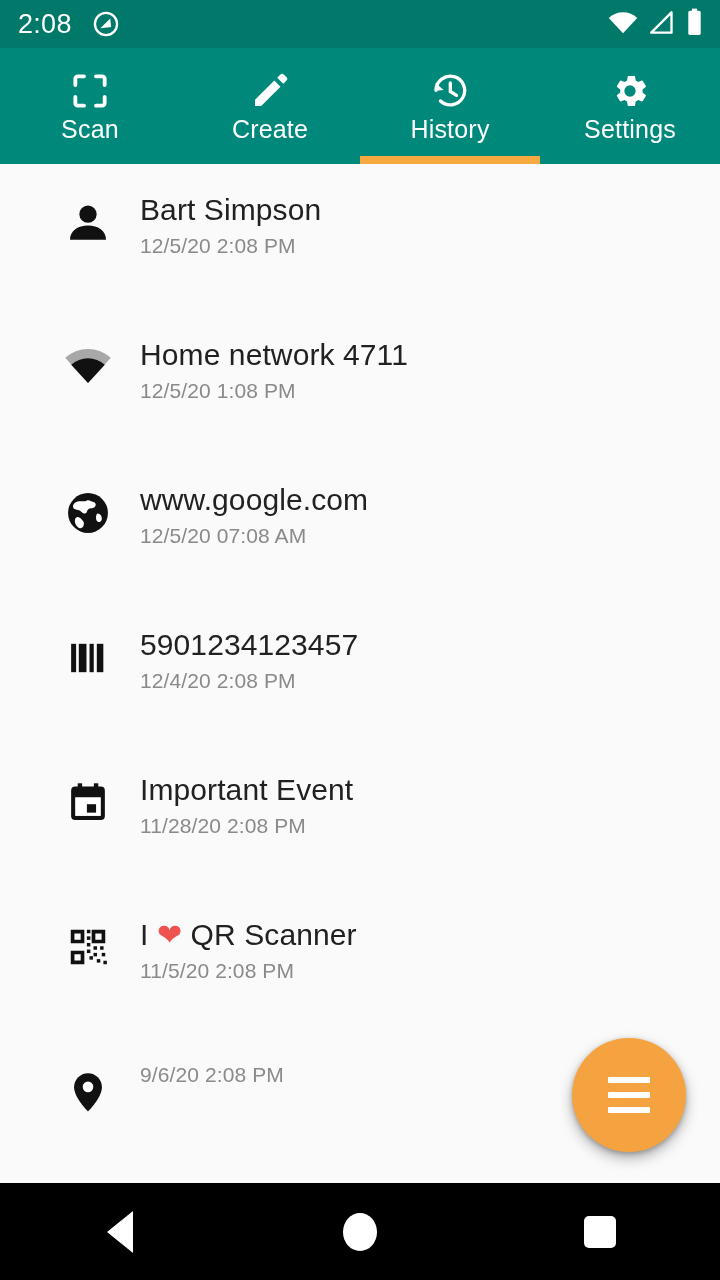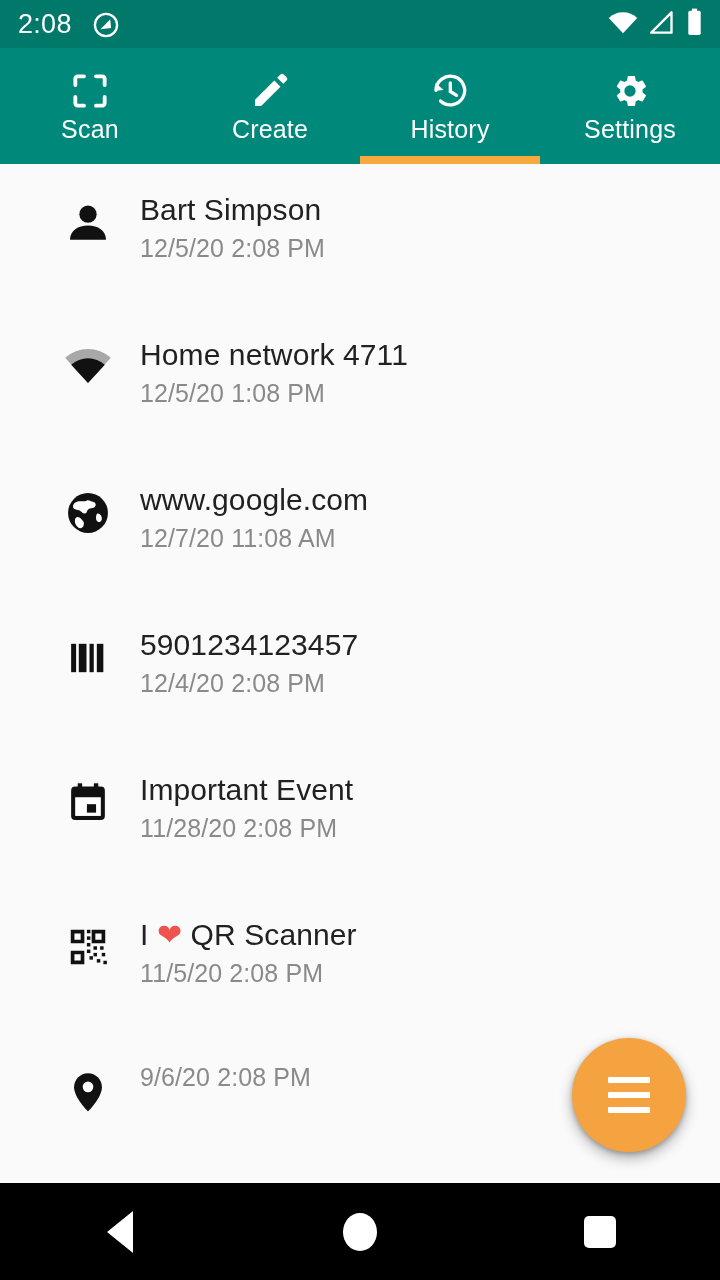--- a/index.html
+++ b/index.html
@@ -6,22 +6,22 @@
   html, body {
     width:720px; height:1280px;
     font-family:"Liberation Sans", sans-serif;
     background:#f7f7f7; overflow:hidden;
   }
   #phone { position:relative; width:720px; height:1280px; background:#fafafa; }
 
   
   .statusbar {
     position:absolute; top:0; left:0; width:720px; height:48px;
-    background:#00796b; display:flex; 
-    padding:11px 18px; color:#ffffff;
+    background:#00796b; display:flex; align-items:center;
+    padding:0 18px; color:#ffffff;
   }
   .status-time { font-size:27px; letter-spacing:.3px; line-height:1; }
   .status-notif { margin-left:20px; width:28px; height:28px; display:block; }
   .status-right { margin-left:auto; display:flex; align-items:center; gap:11px; }
 
   
   .tabbar {
     position:absolute; top:48px; left:0; width:720px; height:116px;
     background:#00897b;
   }
@@ -54,21 +54,21 @@
     width:104px; min-width:104px; display:flex;
     justify-content:center; padding-top:6px;
   }
   .row-icon svg { display:block; }
   .row-text { display:flex; flex-direction:column; gap:9px; padding-top:0; }
   .row-title {
     font-size:30px; color:#212121; line-height:1.08;
     letter-spacing:.1px; white-space:nowrap;
   }
   .row-sub {
-    font-size:25px; color:#8a8a8a; line-height:1.08;
+    font-size:21px; color:#8a8a8a; line-height:1.08;
     letter-spacing:.1px; white-space:nowrap;
   }
   .heart { color:#ef5350; }
 
   
   .fab {
     position:absolute; right:34px; top:1038px;
     width:114px; height:114px; border-radius:50%;
     background:#f5a340; border:none; cursor:pointer;
     box-shadow:0 6px 14px rgba(0,0,0,.30), 0 2px 5px rgba(0,0,0,.22);
@@ -210,21 +210,21 @@
       <div class="row-icon">
         <svg viewBox="0 0 24 24" width="46" height="46">
           <circle cx="12" cy="12" r="10.4" fill="#111111"></circle>
           <path d="M5.2 6.6 C7.4 5.1 9.6 6.4 11.2 5.6 C12.6 4.9 13.4 6.1 14.8 6.3 C16 6.5 16.4 7.8 15.6 8.8 C14.7 9.9 13.2 9.3 12.2 10.1 C11.3 10.8 11.6 12.2 10.4 12.3 C9.1 12.4 8.6 11.1 7.4 10.6 C6.3 10.2 4.8 10.3 4.3 9.2 C3.9 8.3 4.4 7.2 5.2 6.6 Z" fill="#ffffff"></path>
           <path d="M6.1 14.2 C7.6 13.7 8.4 15.2 9.3 16.1 C10.1 16.9 10 18.2 9.4 19.2 C8.8 20.2 7.4 20.1 6.6 19.3 C5.6 18.3 4.9 16.9 5.2 15.5 C5.3 14.9 5.6 14.4 6.1 14.2 Z" fill="#ffffff"></path>
           <path d="M17.2 12.3 C18.6 12.6 19.4 13.9 19.2 15.2 C19 16.3 18.1 17 17.2 16.6 C16.3 16.2 16.1 15 16.2 14 C16.3 13.2 16.5 12.2 17.2 12.3 Z" fill="#ffffff"></path>
         </svg>
       </div>
       <div class="row-text">
         <span class="row-title">www.google.com</span>
-        <span class="row-sub">12/7/20 11:08 AM</span>
+        <span class="row-sub">12/5/20 07:08 AM</span>
       </div>
     </div>
 
     <div class="row">
       <div class="row-icon">
         <svg viewBox="0 0 24 24" width="46" height="46">
           <rect x="3.2" y="4.6" width="2.6" height="14.8" fill="#111111"></rect>
           <rect x="7.2" y="4.6" width="4.0" height="14.8" fill="#111111"></rect>
           <rect x="12.8" y="4.6" width="2.2" height="14.8" fill="#111111"></rect>
           <rect x="16.6" y="4.6" width="3.4" height="14.8" fill="#111111"></rect>

